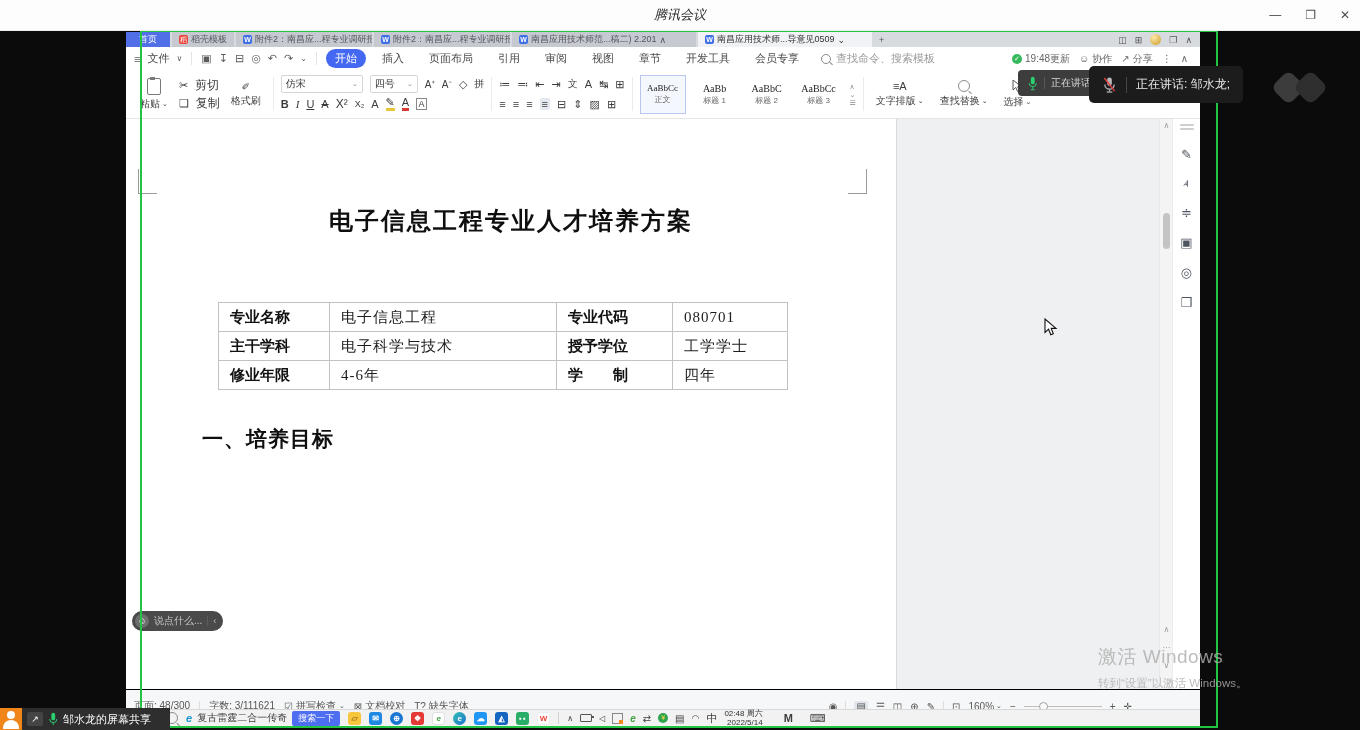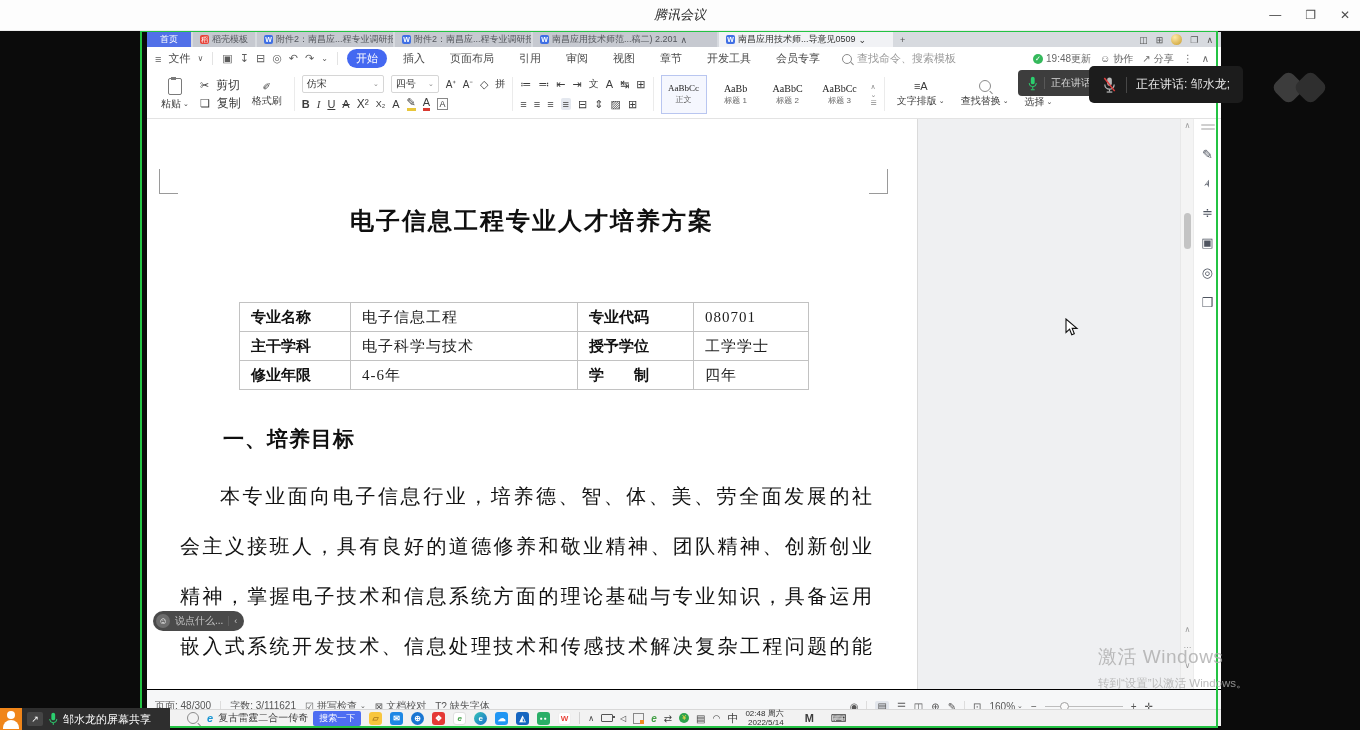--- a/index.html
+++ b/index.html
@@ -12,21 +12,21 @@
             border-bottom:1px solid #ececec;display:flex;align-items:center;justify-content:center;z-index:6;}
   .titlebar .title{font-size:13px;color:#2b2b2b;font-style:italic;}
   .winctl{position:absolute;right:10px;top:0;height:30px;display:flex;align-items:center;gap:24px;
           color:#4d4d4d;font-size:12px;z-index:7;}
   .winctl span{cursor:default;}
 
   
   .gline{position:absolute;background:#23c343;z-index:5;}
 
   
-  .shared{position:absolute;left:147px;top:32px;width:1074px;height:694px;background:#0ea5e9;overflow:hidden;z-index:1;}
+  .shared{position:absolute;left:126px;top:32px;width:1074px;height:694px;background:#0ea5e9;overflow:hidden;z-index:1;}
 
   
   .tabbar{position:absolute;left:0;top:0;width:100%;height:15px;background:#d7dadf;
           display:flex;align-items:stretch;font-size:9px;color:#54565c;overflow:hidden;}
   .tab{display:flex;align-items:center;gap:3px;padding:0 7px;margin-right:2px;background:#c6c9d0;
        white-space:nowrap;overflow:hidden;flex:0 0 auto;}
   .tab.home{background:#5170e8;color:#fff;padding:0 13px;}
   .tab.activedoc{background:#f1f2f5;color:#333;}
   .wicon{width:9px;height:9px;background:#3f6fe4;border-radius:2px;color:#fff;font-size:7px;line-height:9px;
          text-align:center;font-weight:bold;flex:0 0 auto;}
@@ -407,26 +407,20 @@
           <tr>
             <td class="lab">修业年限</td>
             <td class="val">4-6年</td>
             <td class="lab">学　　制</td>
             <td class="val">四年</td>
           </tr>
         </tbody>
           </table>
 
         <div class="dheading">一、培养目标</div>
-        <div class="dpara">
-          <div class="dline first">本专业面向电子信息行业，培养德、智、体、美、劳全面发展的社</div>
-          <div class="dline">会主义接班人，具有良好的道德修养和敬业精神、团队精神、创新创业</div>
-          <div class="dline">精神，掌握电子技术和信息系统方面的理论基础与专业知识，具备运用</div>
-          <div class="dline">嵌入式系统开发技术、信息处理技术和传感技术解决复杂工程问题的能</div>
-        </div>
 
         <div class="bubble">
           <span class="emoji">☺</span>
           <span>说点什么...</span>
           <span class="bdiv"></span>
           <span style="font-size:9px">‹</span>
         </div>
       </div>
 
       <svg class="cursor" width="14" height="19" viewBox="0 0 14 19">

